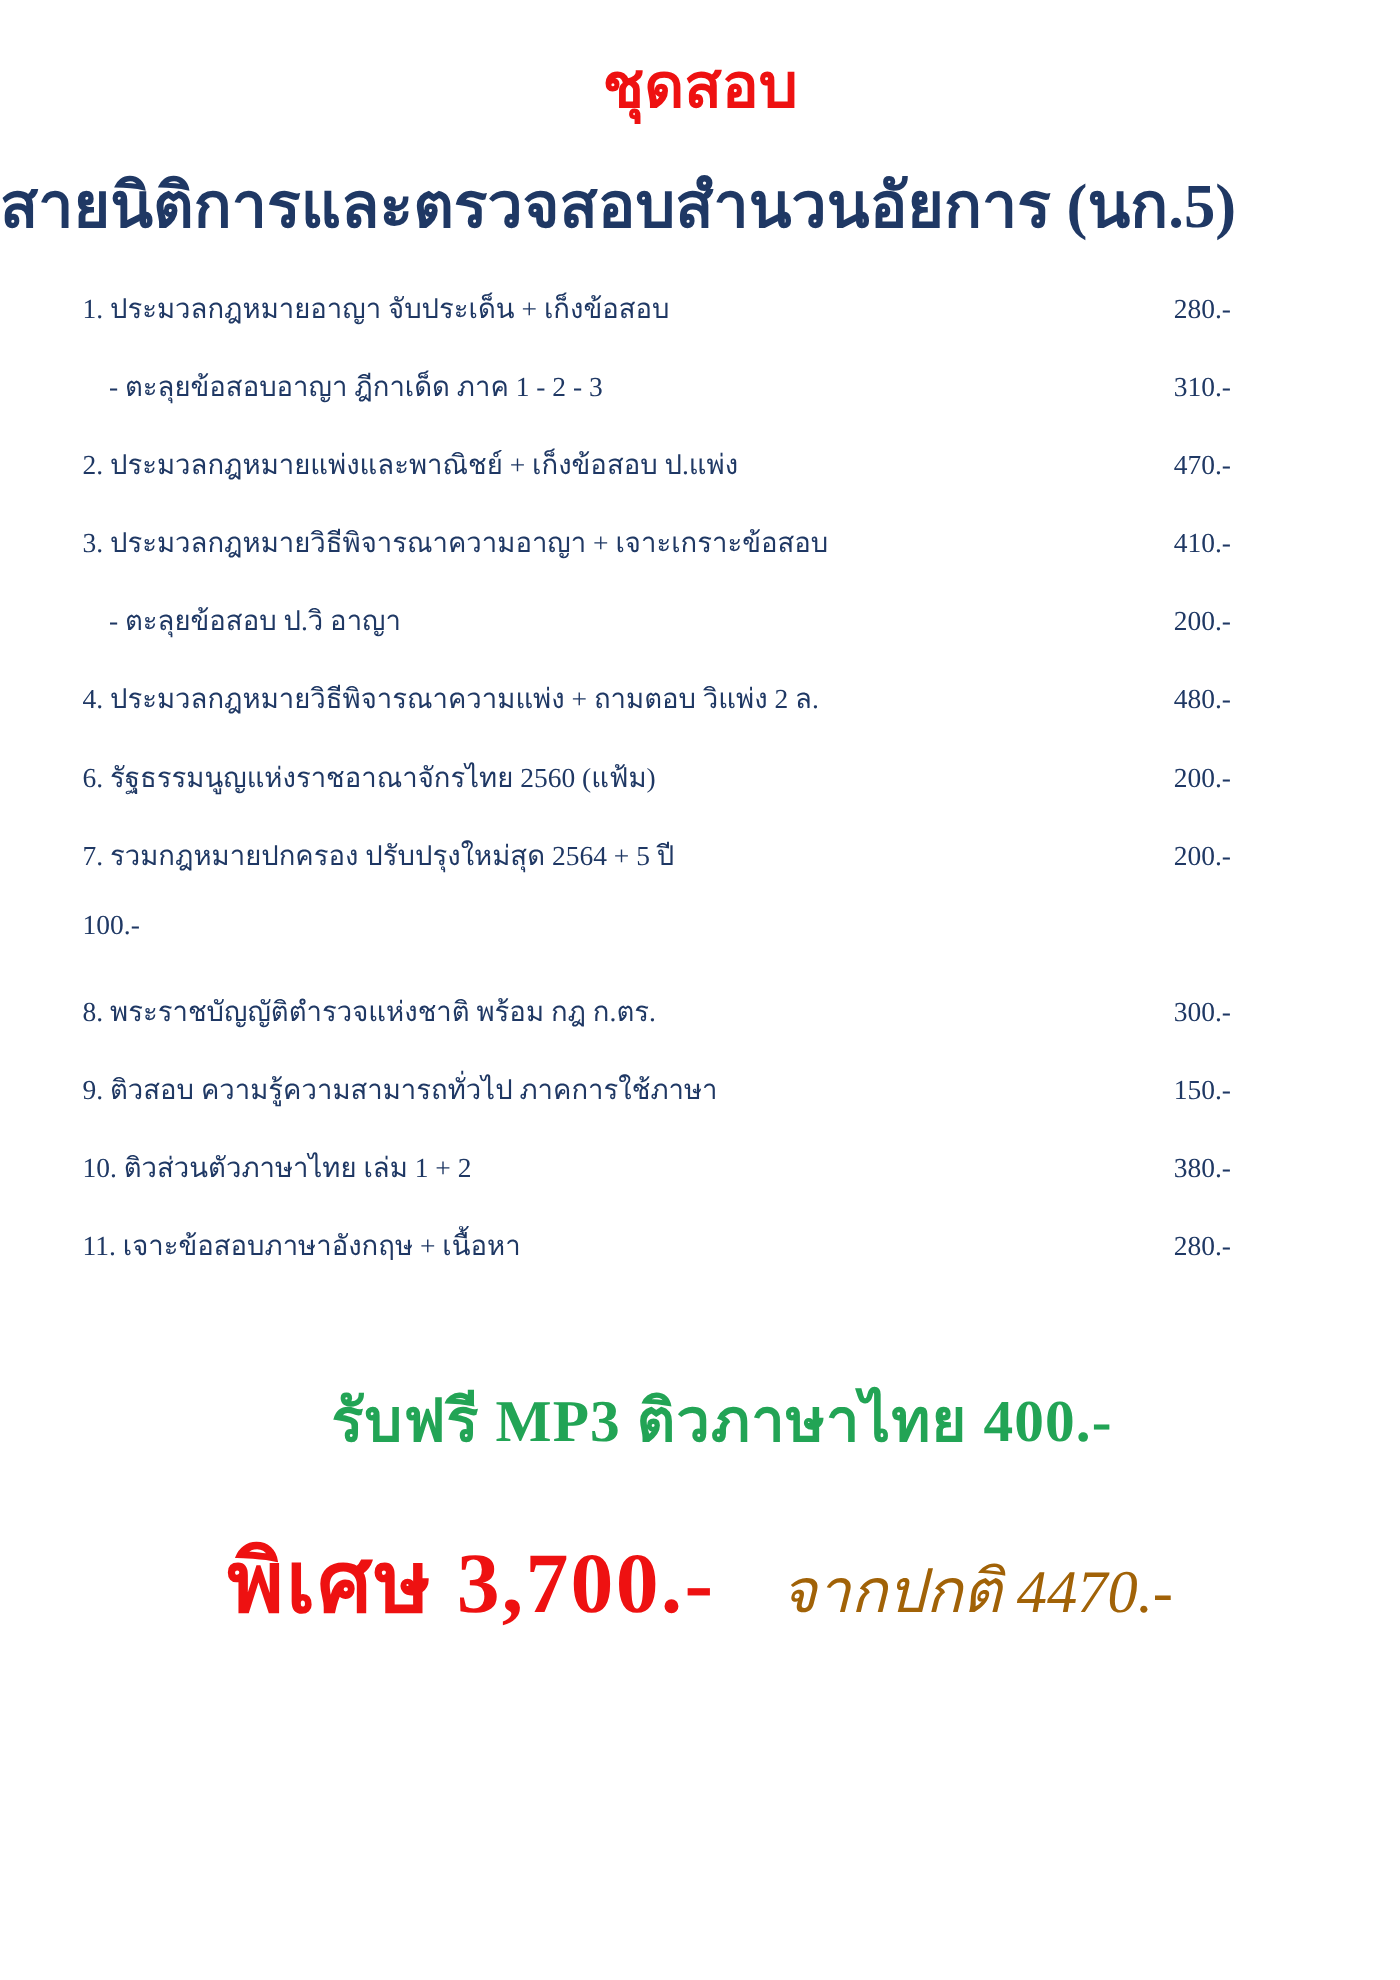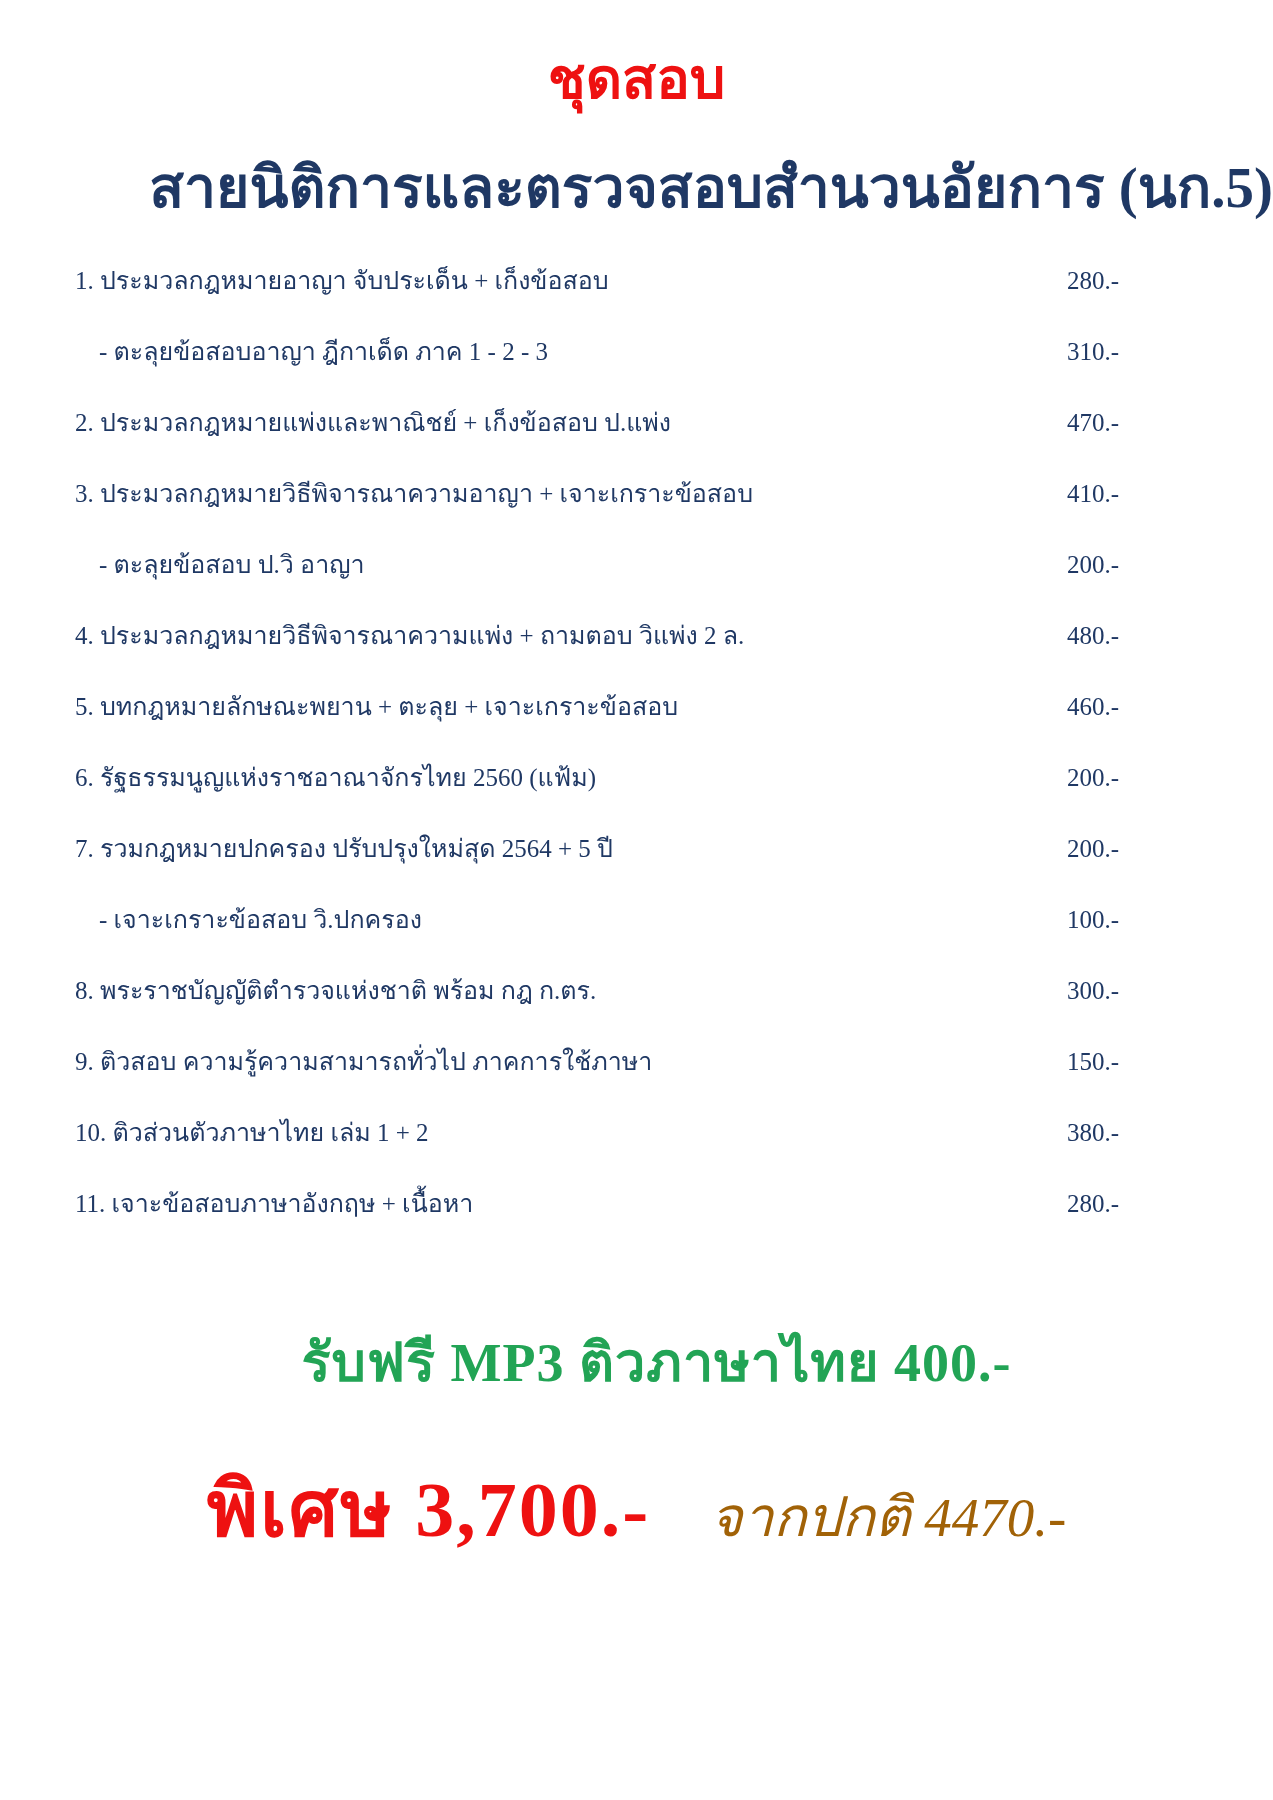--- a/index.html
+++ b/index.html
@@ -17,21 +17,21 @@
   .title1 {
     padding-top:48px;
     text-align:center;
     font-size:56px;
     line-height:62px;
     font-weight:bold;
     color:#ee1111;
   }
   .title2 {
     margin-top:46px;
-    text-align:right;
+    text-align:left;
     font-size:57px;
     line-height:64px;
     font-weight:bold;
     color:#1f3864;
   }
   .list {
     margin-top:40px;
     padding:0 78px 0 75px;
   }
   .row {
@@ -110,33 +110,28 @@
     </div>
     <div class="row sub">
       <span class="label">-  ตะลุยข้อสอบ ป.วิ อาญา</span>
       <span class="price">200.-</span>
     </div>
     <div class="row">
       <span class="label">4.  ประมวลกฎหมายวิธีพิจารณาความแพ่ง  + ถามตอบ วิแพ่ง 2 ล.</span>
       <span class="price">480.-</span>
     </div>
     <div class="row">
-      <span class="label">5. บทกฎหมายลักษณะพยาน  +  ตะลุย  + เจาะเกราะข้อสอบ</span>
-      <span class="price">460.-</span>
-    </div>
-    <div class="row">
       <span class="label">6. รัฐธรรมนูญแห่งราชอาณาจักรไทย 2560  (แฟ้ม)</span>
       <span class="price">200.-</span>
     </div>
     <div class="row">
       <span class="label">7. รวมกฎหมายปกครอง ปรับปรุงใหม่สุด 2564 + 5 ปี</span>
       <span class="price">200.-</span>
     </div>
     <div class="row sub">
-      <span class="label">- เจาะเกราะข้อสอบ  วิ.ปกครอง</span>
       <span class="price">100.-</span>
     </div>
     <div class="row">
       <span class="label">8. พระราชบัญญัติตำรวจแห่งชาติ พร้อม กฎ ก.ตร.</span>
       <span class="price">300.-</span>
     </div>
     <div class="row">
       <span class="label">9. ติวสอบ ความรู้ความสามารถทั่วไป ภาคการใช้ภาษา</span>
       <span class="price">150.-</span>
     </div>

